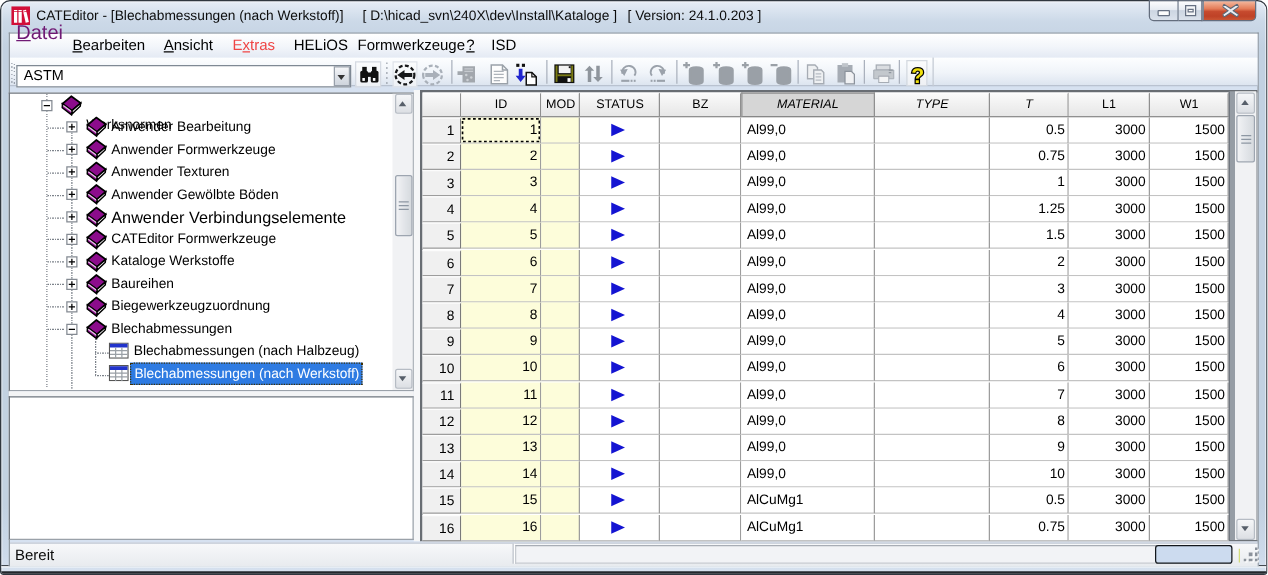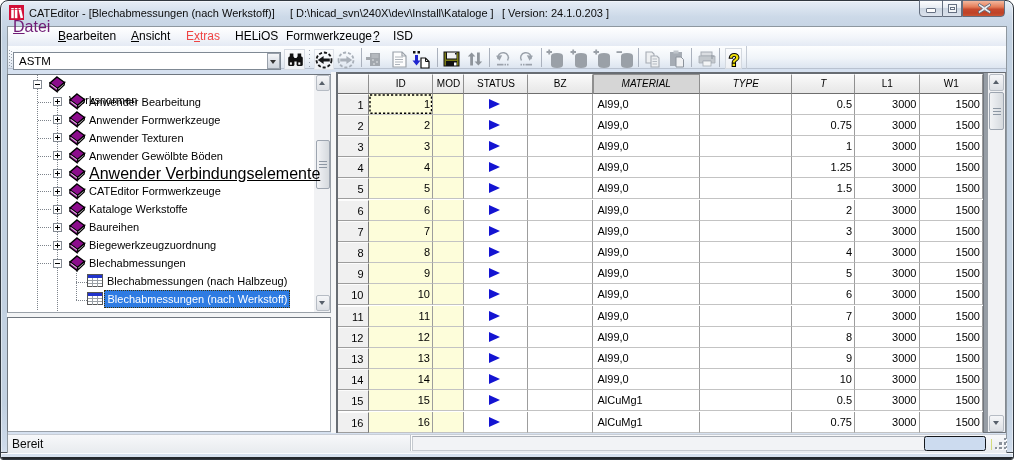--- a/index.html
+++ b/index.html
@@ -249,21 +249,21 @@
 <div class="t" style="left:89px;top:147.6px;font-size:11px;color:#000;line-height:16px;">Anwender Gewölbte Böden</div>
 <div style="left:53.0px;top:169.0px;width:9px;height:9px;background:#fff;border:1px solid #848a92;"></div>
 <div style="left:55.0px;top:173.0px;width:5px;height:1px;background:#000;"></div>
 <div style="left:57.0px;top:171.0px;width:1px;height:5px;background:#000;"></div>
 <svg style="left:67.5px;top:165.0px" width="18" height="17" viewBox="0 0 18 17">
     <polygon points="9,1 16.5,6.5 9.5,12.5 2,7" fill="#8c0c8c" stroke="#000" stroke-width="1.4"></polygon>
     <polygon points="2,7 9.5,12.5 9.2,15.8 1.8,10.2" fill="#8c0c8c" stroke="#000" stroke-width="1.2"></polygon>
     <line x1="2.6" y1="8.4" x2="9.4" y2="13.4" stroke="#e6c8e6" stroke-width="1.1"></line>
     <polygon points="9.5,12.5 16.5,6.5 16.2,9 10,14.8" fill="#fff" stroke="#000" stroke-width="1.2"></polygon>
   </svg>
-<div class="t" style="left:89px;top:165.5px;font-size:16px;color:#000;line-height:16px;text-decoration:underline;">Anwender Verbindungselemente</div>
+<div class="t" style="left:89px;top:165.5px;font-size:13px;color:#000;line-height:16px;">Anwender Verbindungselemente</div>
 <div style="left:53.0px;top:186.89999999999998px;width:9px;height:9px;background:#fff;border:1px solid #848a92;"></div>
 <div style="left:55.0px;top:190.89999999999998px;width:5px;height:1px;background:#000;"></div>
 <div style="left:57.0px;top:188.89999999999998px;width:1px;height:5px;background:#000;"></div>
 <svg style="left:67.5px;top:182.89999999999998px" width="18" height="17" viewBox="0 0 18 17">
     <polygon points="9,1 16.5,6.5 9.5,12.5 2,7" fill="#8c0c8c" stroke="#000" stroke-width="1.4"></polygon>
     <polygon points="2,7 9.5,12.5 9.2,15.8 1.8,10.2" fill="#8c0c8c" stroke="#000" stroke-width="1.2"></polygon>
     <line x1="2.6" y1="8.4" x2="9.4" y2="13.4" stroke="#e6c8e6" stroke-width="1.1"></line>
     <polygon points="9.5,12.5 16.5,6.5 16.2,9 10,14.8" fill="#fff" stroke="#000" stroke-width="1.2"></polygon>
   </svg>
 <div class="t" style="left:89px;top:183.39999999999998px;font-size:11px;color:#000;line-height:16px;">CATEditor Formwerkzeuge</div>

